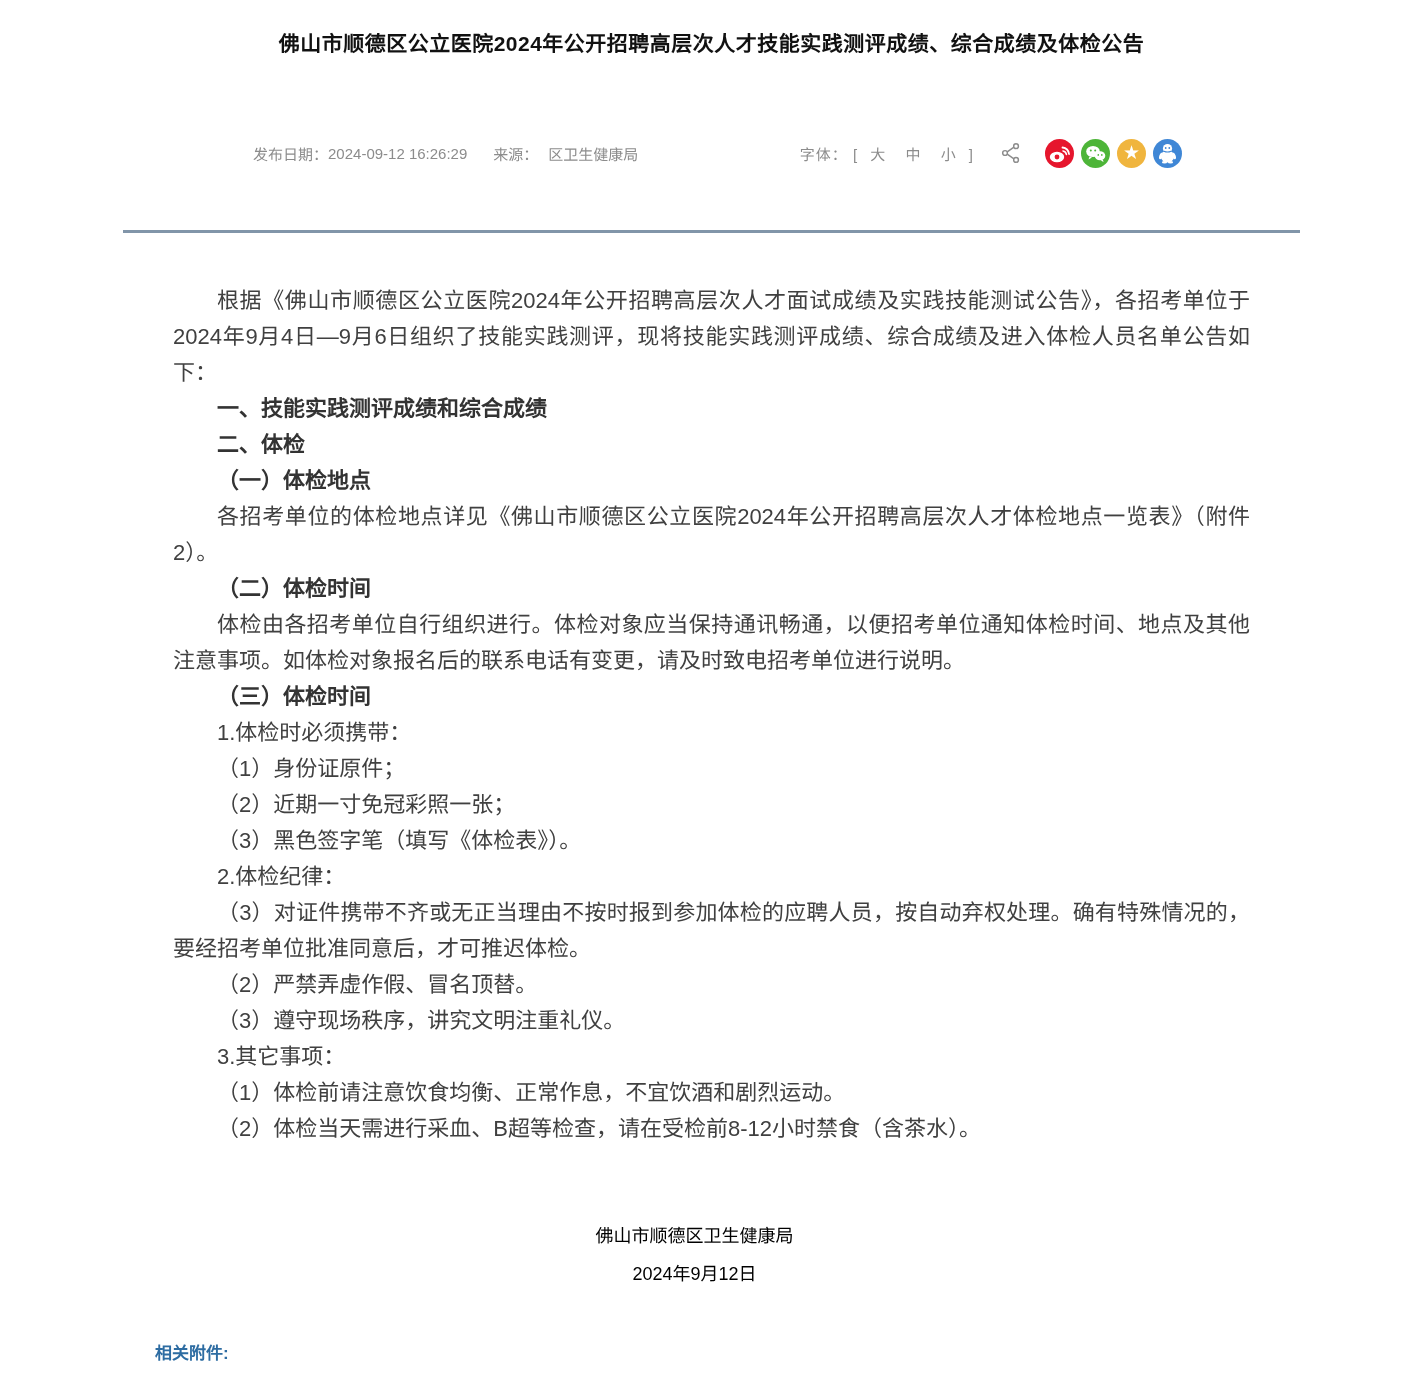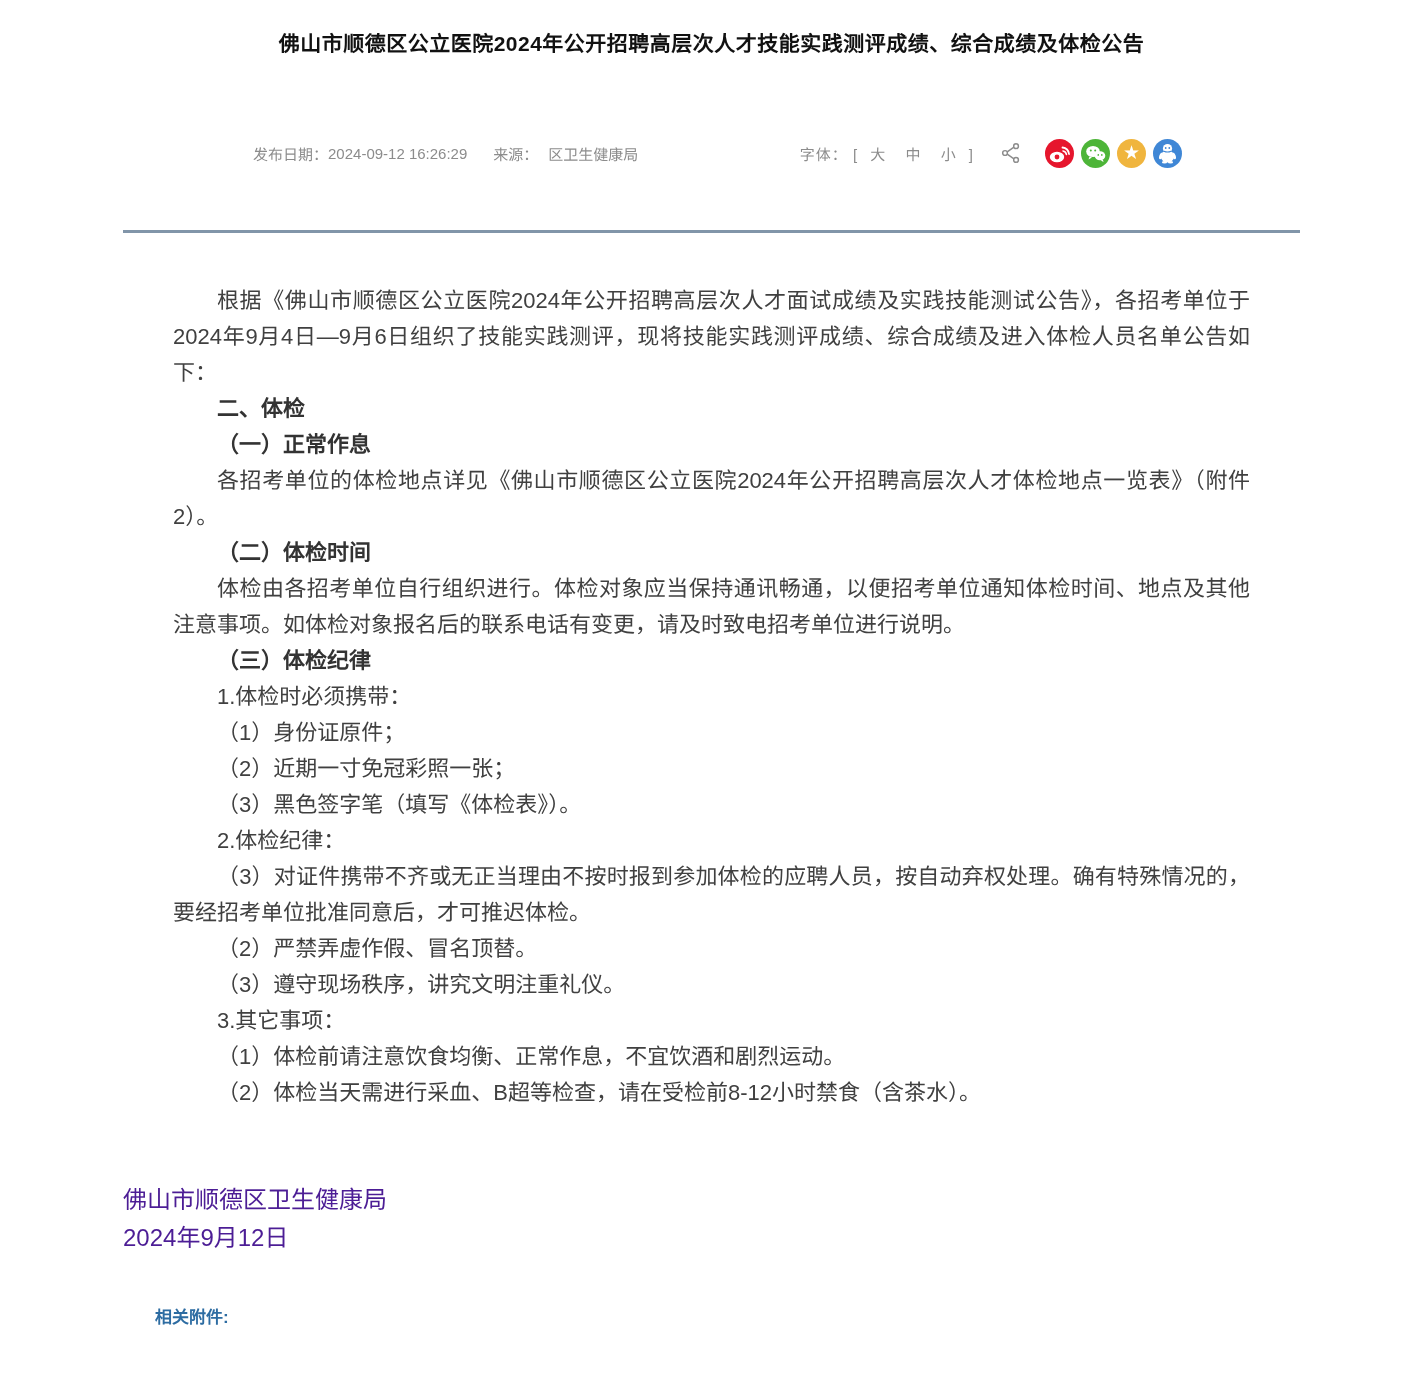--- a/index.html
+++ b/index.html
@@ -89,23 +89,23 @@
     font-size: 22px;
     font-weight: normal;
     text-indent: 2em;
     text-align: justify;
   }
   .article-body .bold-head { font-weight: bold; color: #333333; }
   
   .signature {
     margin-top: 70px;
     padding-right: 34px;
-    text-align: left;
-    font-size: 24px;
-    color: #4c1d95;
+    text-align: center;
+    font-size: 18px;
+    color: #000000;
   }
   .signature div { line-height: 38px; }
   
   .attachments {
     margin-top: 46px;
     padding: 0 32px 30px 32px;
   }
   .attachments-title {
     font-size: 17px;
     font-weight: bold;
@@ -188,26 +188,27 @@
           <ellipse cx="17.5" cy="23.2" rx="2.6" ry="1.3" fill="#ffffff"></ellipse>
         </svg>
       </span>
     </div>
   </div>
 
   <hr class="divider">
 
   <div class="article-body">
     <p>根据《佛山市顺德区公立医院2024年公开招聘高层次人才面试成绩及实践技能测试公告》，各招考单位于2024年9月4日—9月6日组织了技能实践测评，现将技能实践测评成绩、综合成绩及进入体检人员名单公告如下：</p>
+    <h2 class="bold-head">一、技能实践测评成绩和综合成绩</h2>
     <h2 class="bold-head">二、体检</h2>
-    <h3 class="bold-head">（一）正常作息</h3>
+    <h3 class="bold-head">（一）体检地点</h3>
     <p>各招考单位的体检地点详见《佛山市顺德区公立医院2024年公开招聘高层次人才体检地点一览表》（附件2）。</p>
     <h3 class="bold-head">（二）体检时间</h3>
     <p>体检由各招考单位自行组织进行。体检对象应当保持通讯畅通，以便招考单位通知体检时间、地点及其他注意事项。如体检对象报名后的联系电话有变更，请及时致电招考单位进行说明。</p>
-    <h3 class="bold-head">（三）体检纪律</h3>
+    <h3 class="bold-head">（三）体检时间</h3>
     <p>1.体检时必须携带：</p>
     <p>（1）身份证原件；</p>
     <p>（2）近期一寸免冠彩照一张；</p>
     <p>（3）黑色签字笔（填写《体检表》）。</p>
     <p>2.体检纪律：</p>
     <p>（3）对证件携带不齐或无正当理由不按时报到参加体检的应聘人员，按自动弃权处理。确有特殊情况的，要经招考单位批准同意后，才可推迟体检。</p>
     <p>（2）严禁弄虚作假、冒名顶替。</p>
     <p>（3）遵守现场秩序，讲究文明注重礼仪。</p>
     <p>3.其它事项：</p>
     <p>（1）体检前请注意饮食均衡、正常作息，不宜饮酒和剧烈运动。</p>

